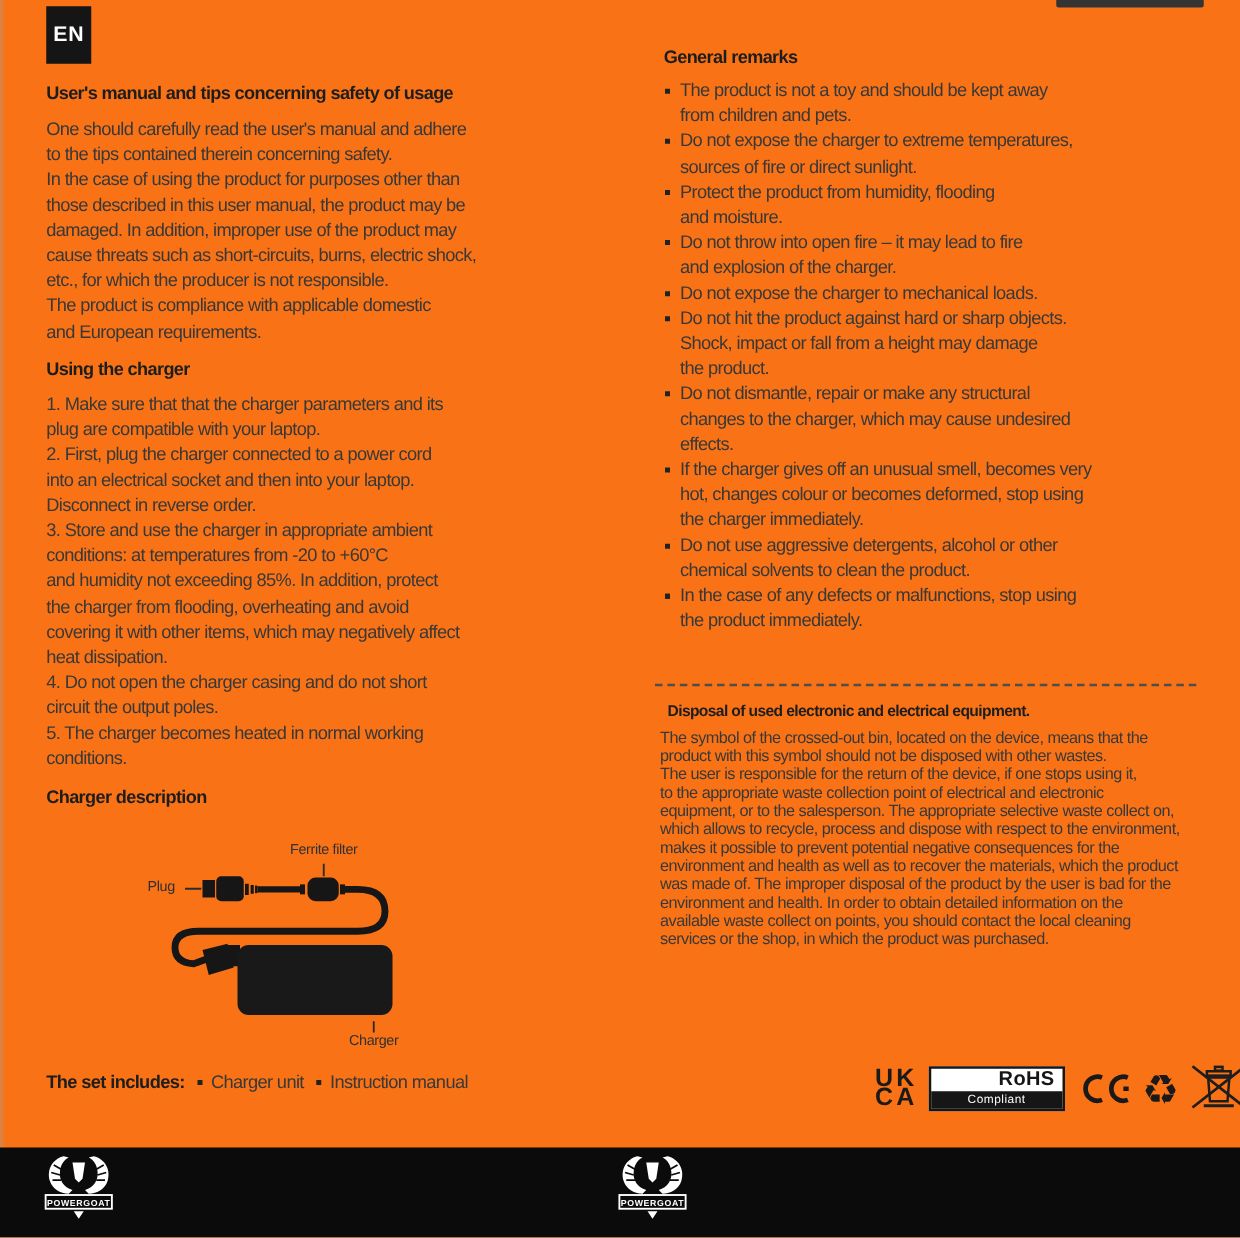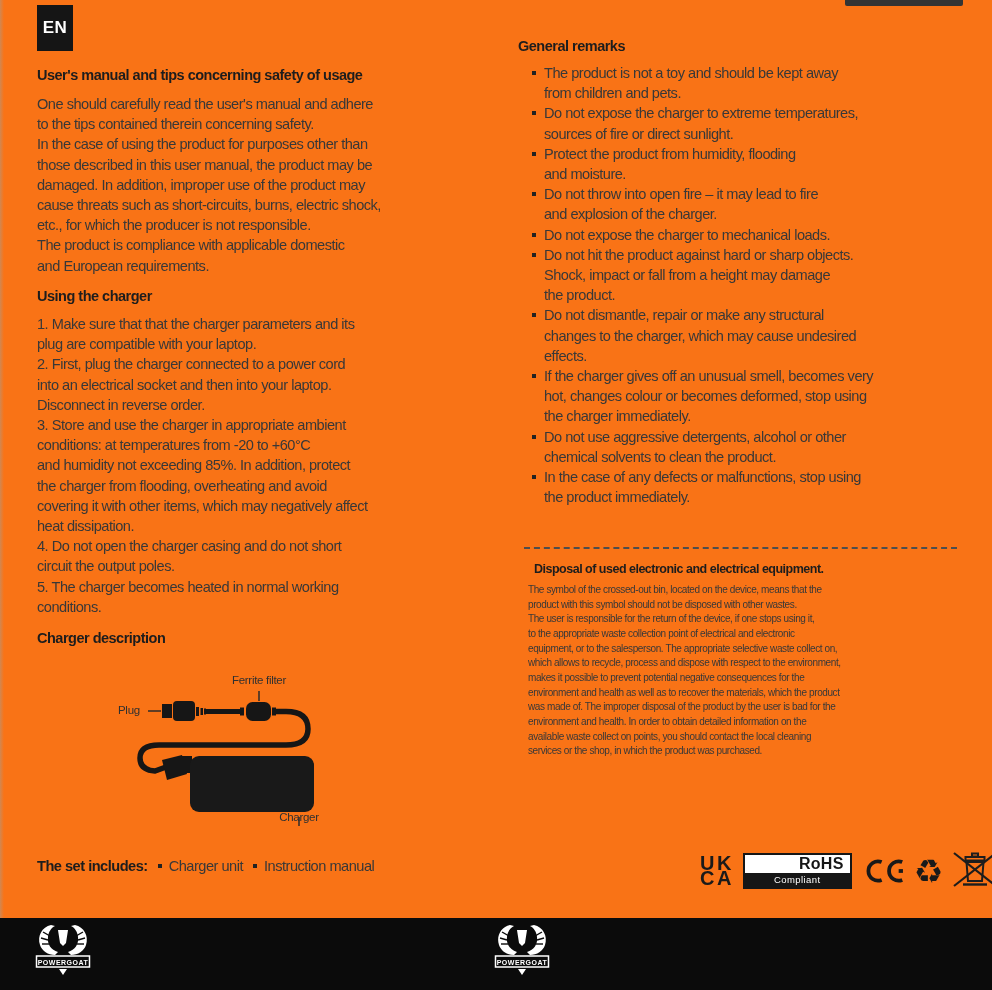--- a/index.html
+++ b/index.html
@@ -27,29 +27,29 @@
 
   
   .bullets { list-style:none; width:440px; }
   .bullets li { position:relative; padding-left:13px; font-size:14.6px; letter-spacing:-.5px;
     line-height:20.2px; white-space:pre-line; color:#383838; }
   .sq { position:absolute; left:1px; top:8px; width:4px; height:4px; background:#222; }
 
   
   .dash-divider { width:433px; border-top:2px dashed #4e4e4e; height:0; }
   .small-h { font-weight:bold; font-size:12.5px; letter-spacing:-.5px; color:#1d1d1d; }
-  .small-body { font-size:10px; letter-spacing:-.4px; line-height:14.65px; white-space:pre-line; color:#383838; width:438px; }
+  .small-body { font-size:13px; letter-spacing:-.4px; line-height:14.65px; white-space:pre-line; color:#383838; width:438px; }
 
   
   .diagram { left:110px; top:668px; width:230px; height:177px; }
   .diagram svg { position:absolute; left:0; top:0; }
   .diag-label { position:absolute; font-size:11.5px; letter-spacing:-.3px; color:#303030; white-space:nowrap; }
   .lbl-ferrite { left:149px; top:6px; transform:translateX(-50%); }
   .lbl-plug { left:8px; top:36px; }
-  .lbl-charger { left:189px; top:143px; transform:translateX(-50%); }
+  .lbl-charger { left:189px; top:159px; transform:translateX(-50%); }
 
   
   .set-line { left:37px; top:858px; display:flex; align-items:center; gap:10px; font-size:14.6px; letter-spacing:-.5px; color:#383838; }
   .set-label { font-weight:bold; color:#1d1d1d; }
   .set-item { display:flex; align-items:center; gap:7px; }
   .sq2 { width:4px; height:4px; background:#222; display:inline-block; }
 
   
   .marks { left:700px; top:850px; height:42px; display:flex; align-items:center; gap:9px; }
   .ukca { font-weight:bold; font-size:20px; line-height:15.5px; letter-spacing:2.5px; color:#1a1a1a; text-align:center; }
@@ -145,21 +145,21 @@
     <span class="set-item">
       <span class="sq2"></span>
       <span>Charger unit</span>
     </span>
     <span class="set-item">
       <span class="sq2"></span>
       <span>Instruction manual</span>
     </span>
   </div>
 
-  <div class="abs h-sec" style="left:518px; top:38px;">General remarks</div>
+  <div class="abs h-sec" style="left:531px; top:38px;">General remarks</div>
 
   <ul class="abs bullets" style="left:531px; top:63px;">
     <li><span class="sq"></span><span>The product is not a toy and should be kept away
 from children and pets.</span></li>
     <li><span class="sq"></span><span>Do not expose the charger to extreme temperatures,
 sources of fire or direct sunlight.</span></li>
     <li><span class="sq"></span><span>Protect the product from humidity, flooding
 and moisture.</span></li>
     <li><span class="sq"></span><span>Do not throw into open fire – it may lead to fire
 and explosion of the charger.</span></li>

